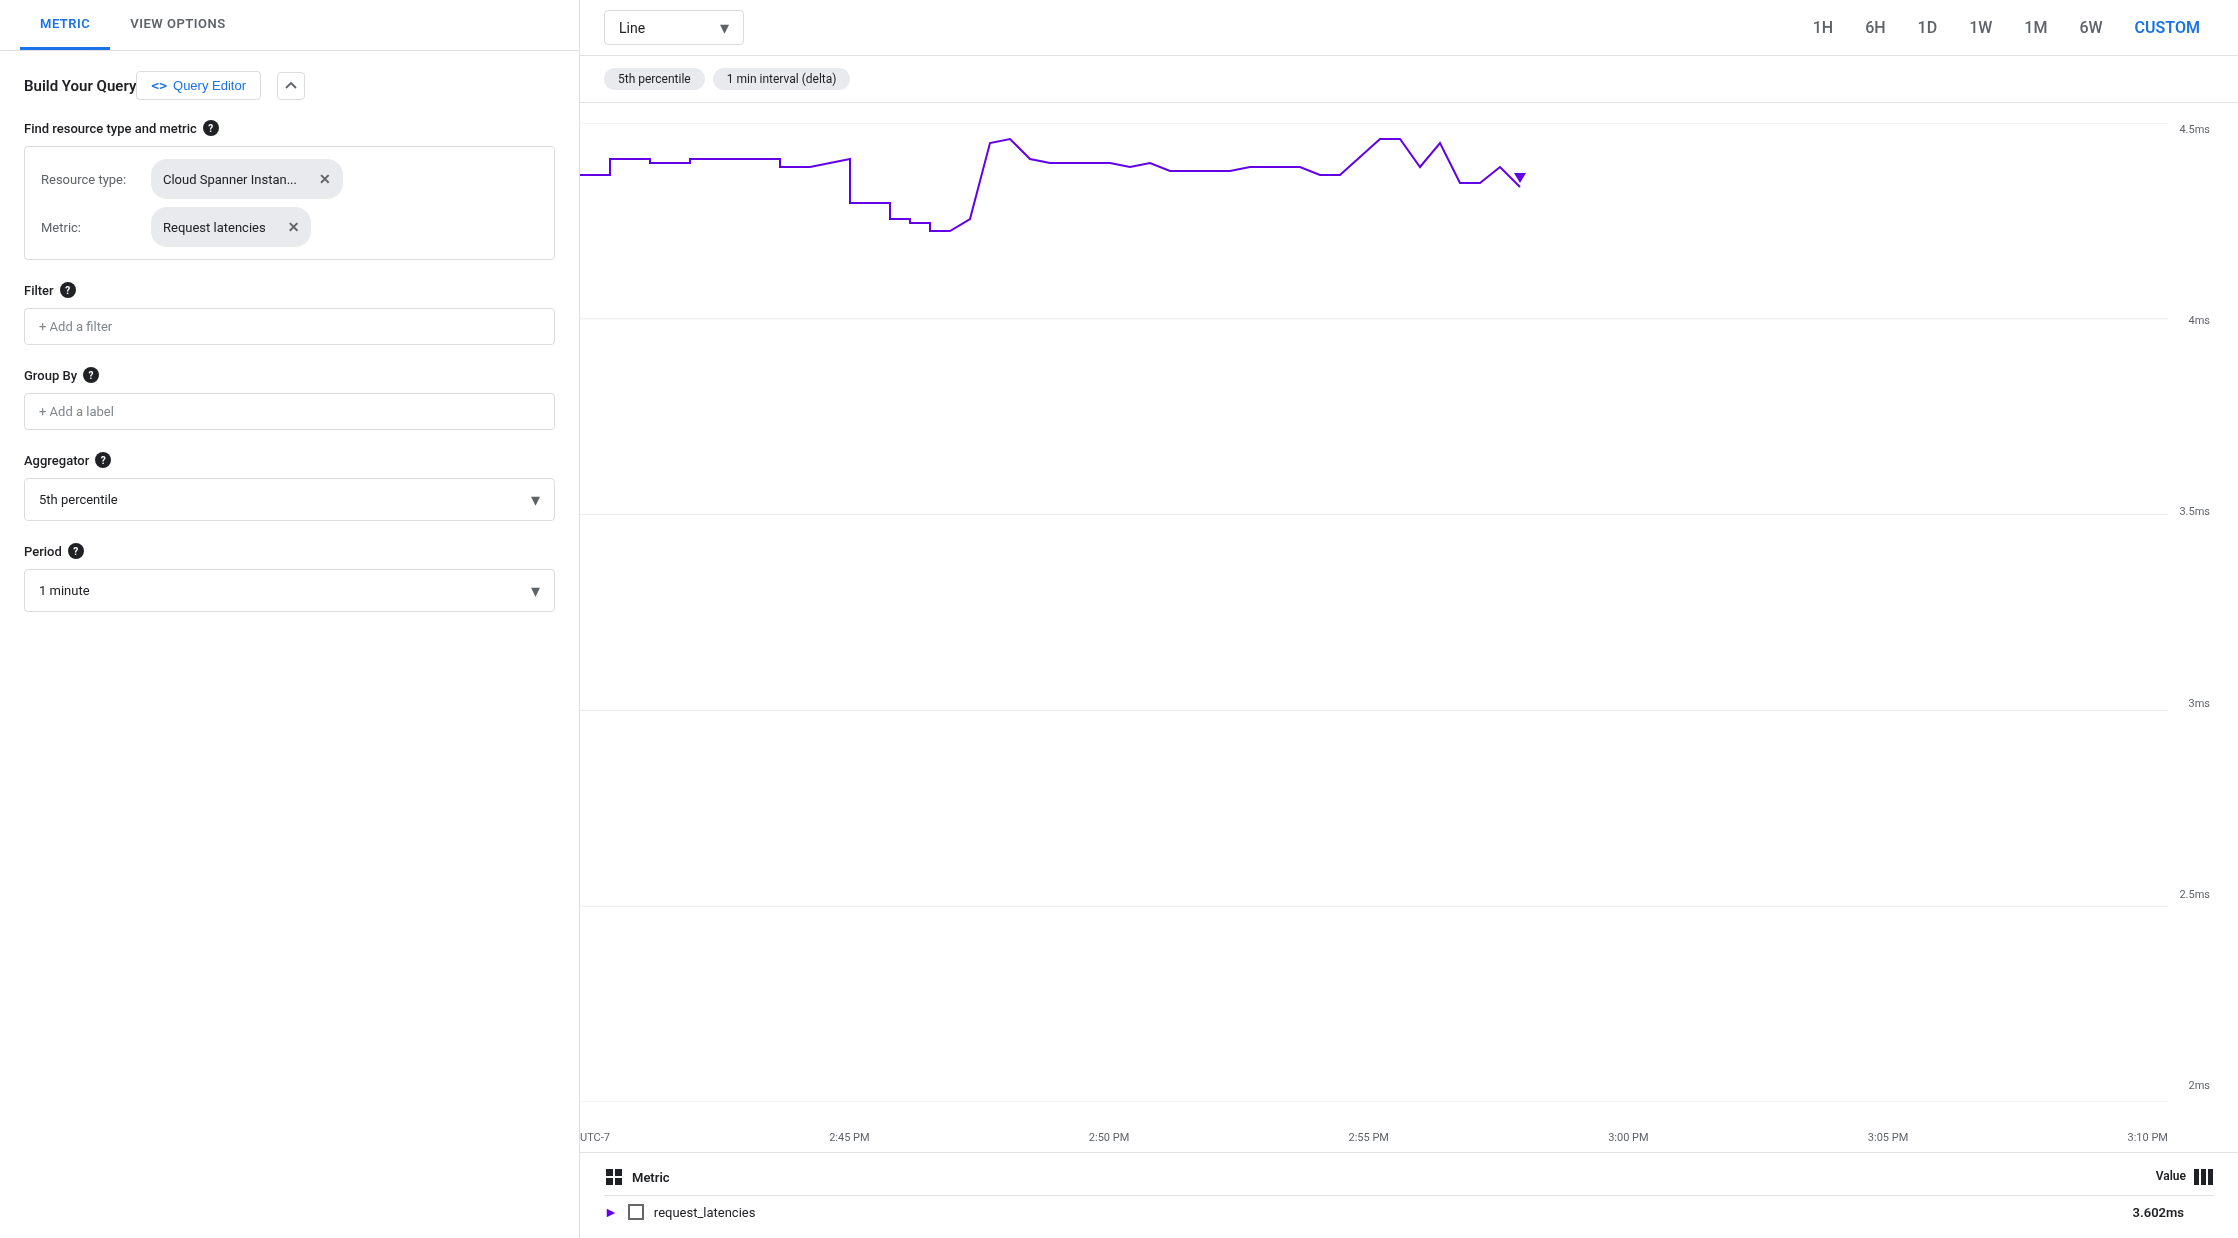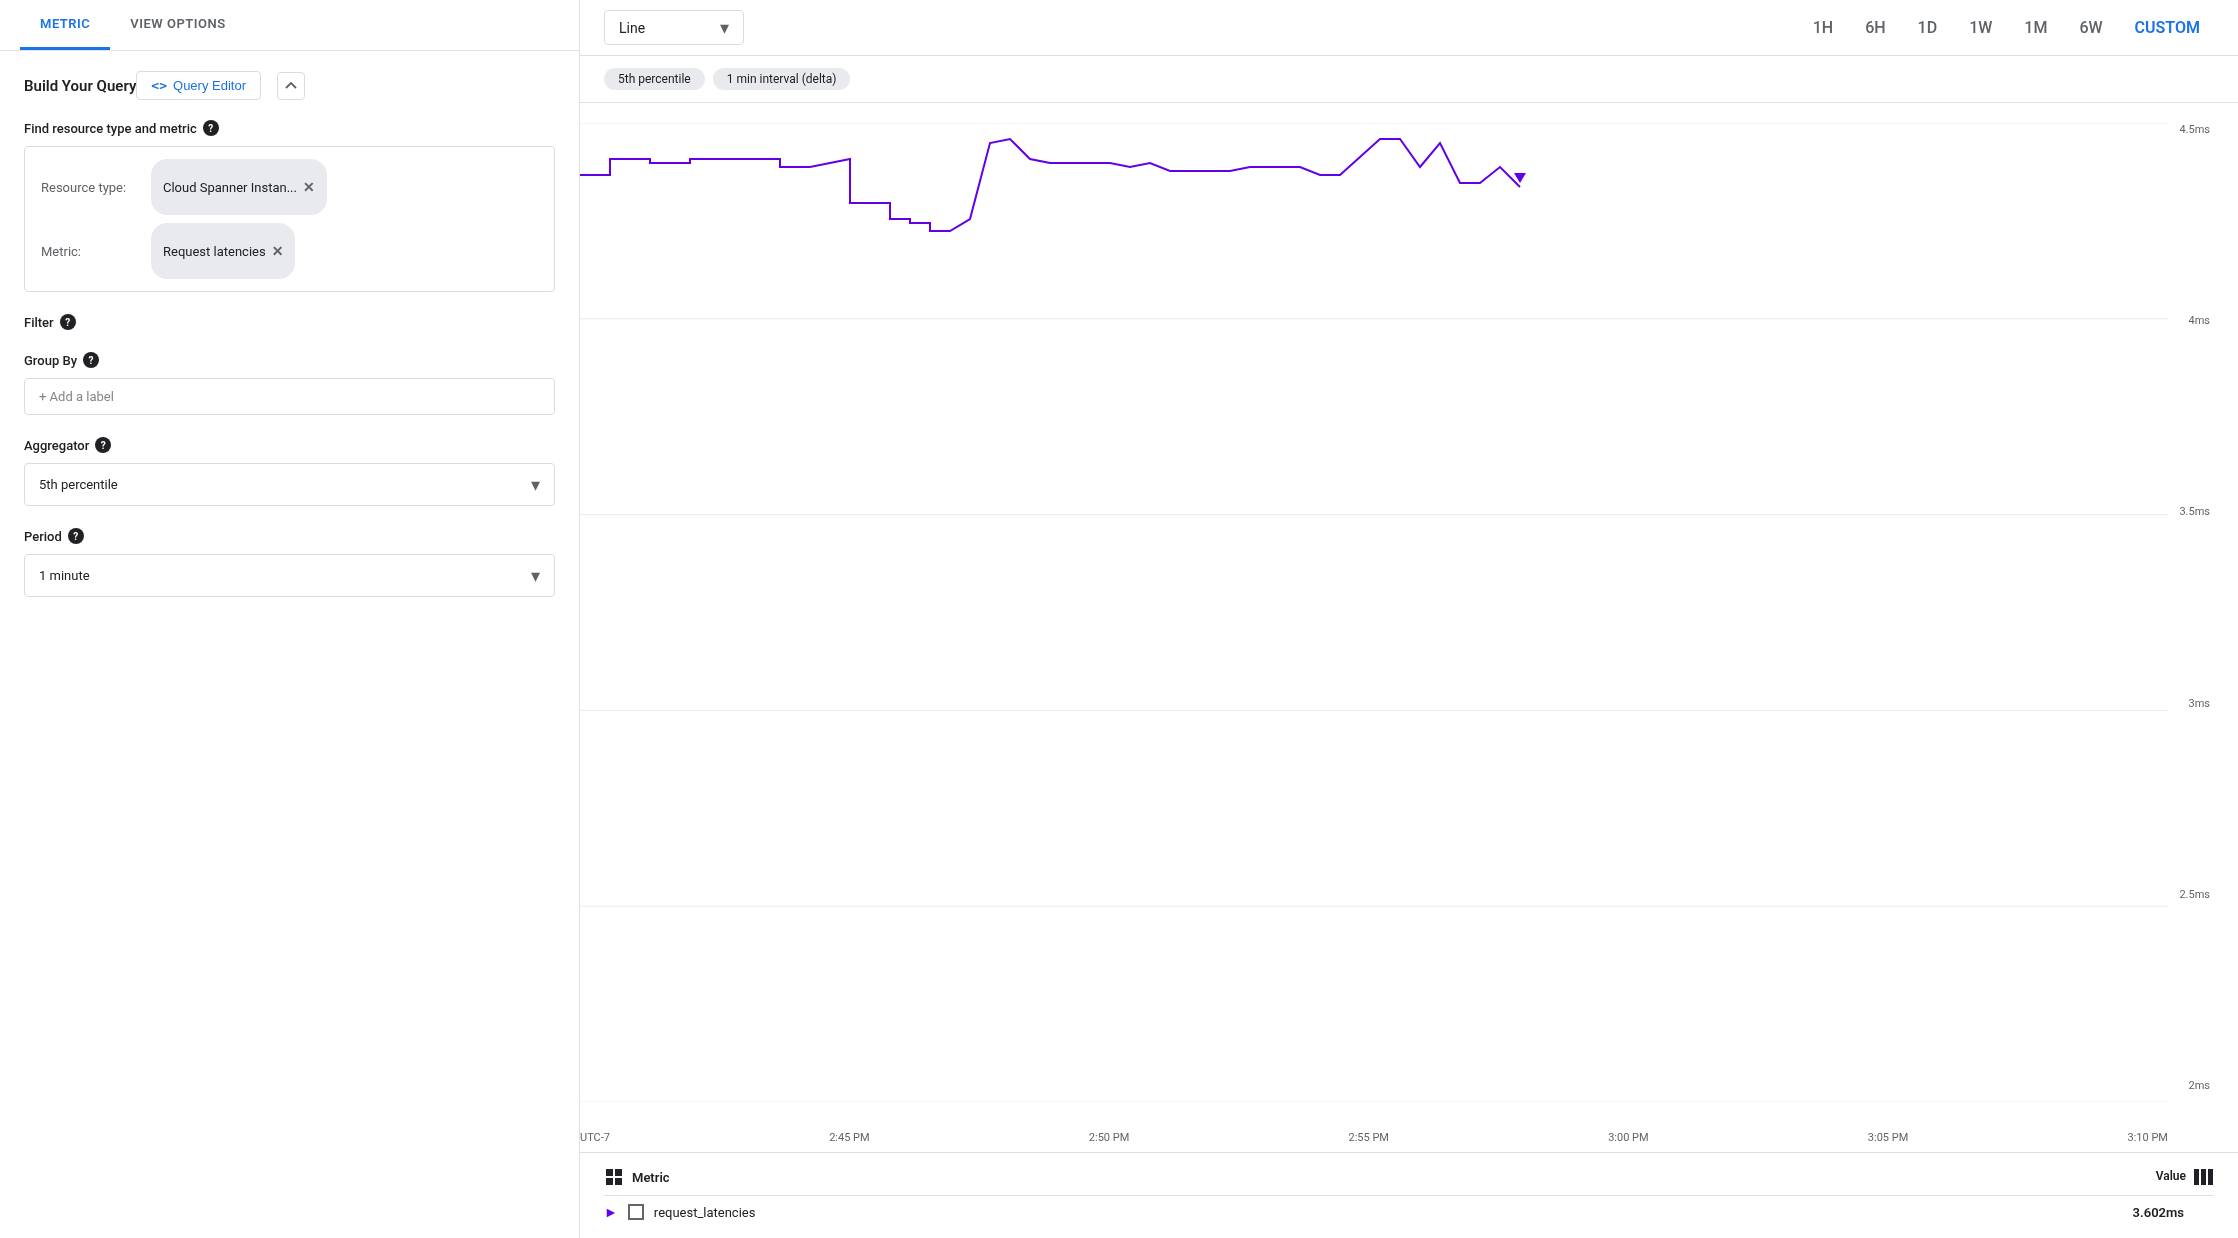--- a/index.html
+++ b/index.html
@@ -24,21 +24,21 @@
 
     .section { margin-bottom: 22px; }
     .section-label { font-size: 13px; font-weight: 500; color: #202124; margin-bottom: 10px; display: flex; align-items: center; gap: 6px; }
     .help-icon { width: 16px; height: 16px; border-radius: 50%; background: #202124; color: #fff; font-size: 10px; display: inline-flex; align-items: center; justify-content: center; font-weight: 700; cursor: pointer; }
 
     .resource-box { border: 1px solid #dadce0; border-radius: 4px; padding: 12px 16px; }
     .resource-row { display: flex; align-items: center; gap: 10px; margin-bottom: 8px; }
     .resource-row:last-child { margin-bottom: 0; }
     .resource-row-label { color: #5f6368; font-size: 13px; min-width: 100px; }
 
-    .chip { display: inline-flex; align-items: center; gap: 6px; padding: 20px 12px; border-radius: 16px; background: #e8eaed; font-size: 13px; color: #202124; }
+    .chip { display: inline-flex; align-items: center; gap: 22px; padding: 12px 12px; border-radius: 16px; background: #e8eaed; font-size: 13px; color: #202124; }
     .chip .close-x { cursor: pointer; color: #5f6368; font-size: 14px; font-weight: 700; }
 
     .add-input { border: 1px solid #dadce0; border-radius: 4px; padding: 10px 14px; font-size: 13px; color: #80868b; cursor: pointer; width: 100%; display: flex; align-items: center; }
 
     .select-input { border: 1px solid #dadce0; border-radius: 4px; padding: 10px 14px; font-size: 13px; color: #202124; cursor: pointer; width: 100%; display: flex; align-items: center; justify-content: space-between; background: #fff; }
     .chevron-down { font-size: 18px; color: #5f6368; }
 
     
     .right-panel { flex: 1; display: flex; flex-direction: column; background: #fff; }
 
@@ -113,20 +113,23 @@
               <span class="close-x">✕</span>
             </div>
           </div>
         </div>
       </div>
 
       <div class="section">
         <div class="section-label">
           <span>Filter</span>
           <span class="help-icon">?</span>
+        </div>
+        <div class="add-input">
+          <span>+ Add a filter</span>
         </div>
       </div>
 
       <div class="section">
         <div class="section-label">
           <span>Group By</span>
           <span class="help-icon">?</span>
         </div>
         <div class="add-input">
           <span>+ Add a label</span>

